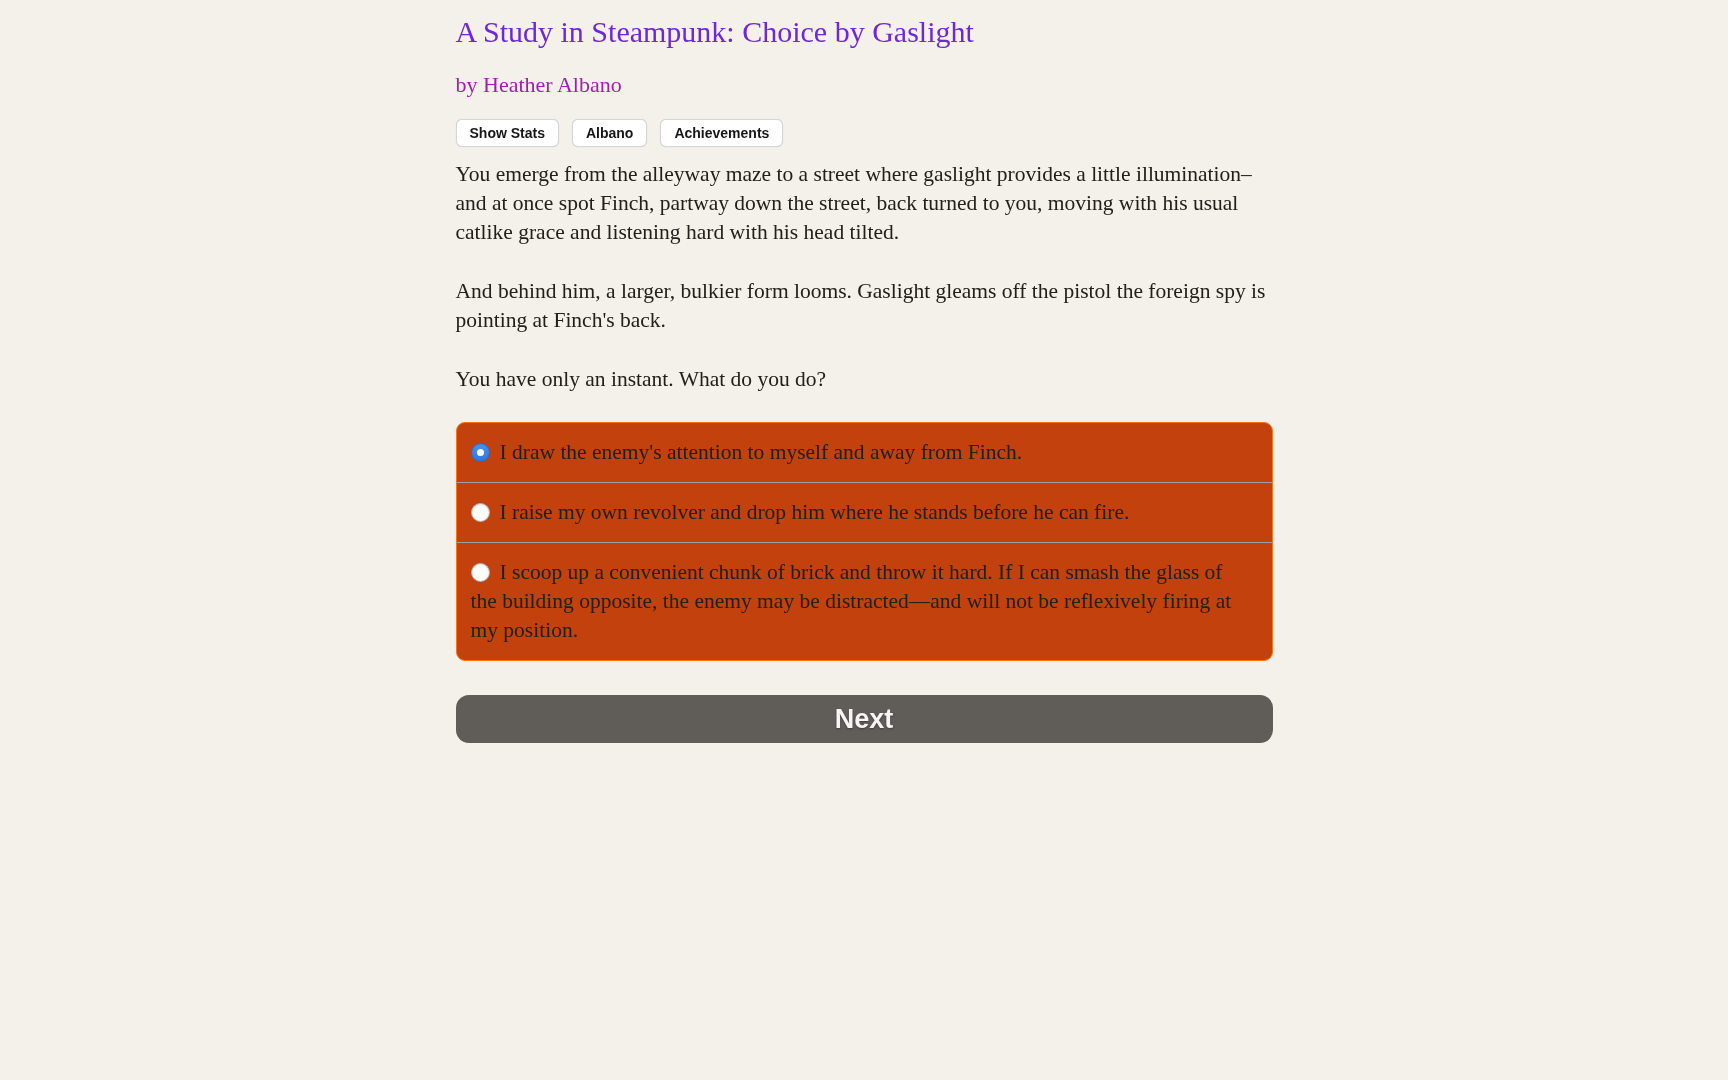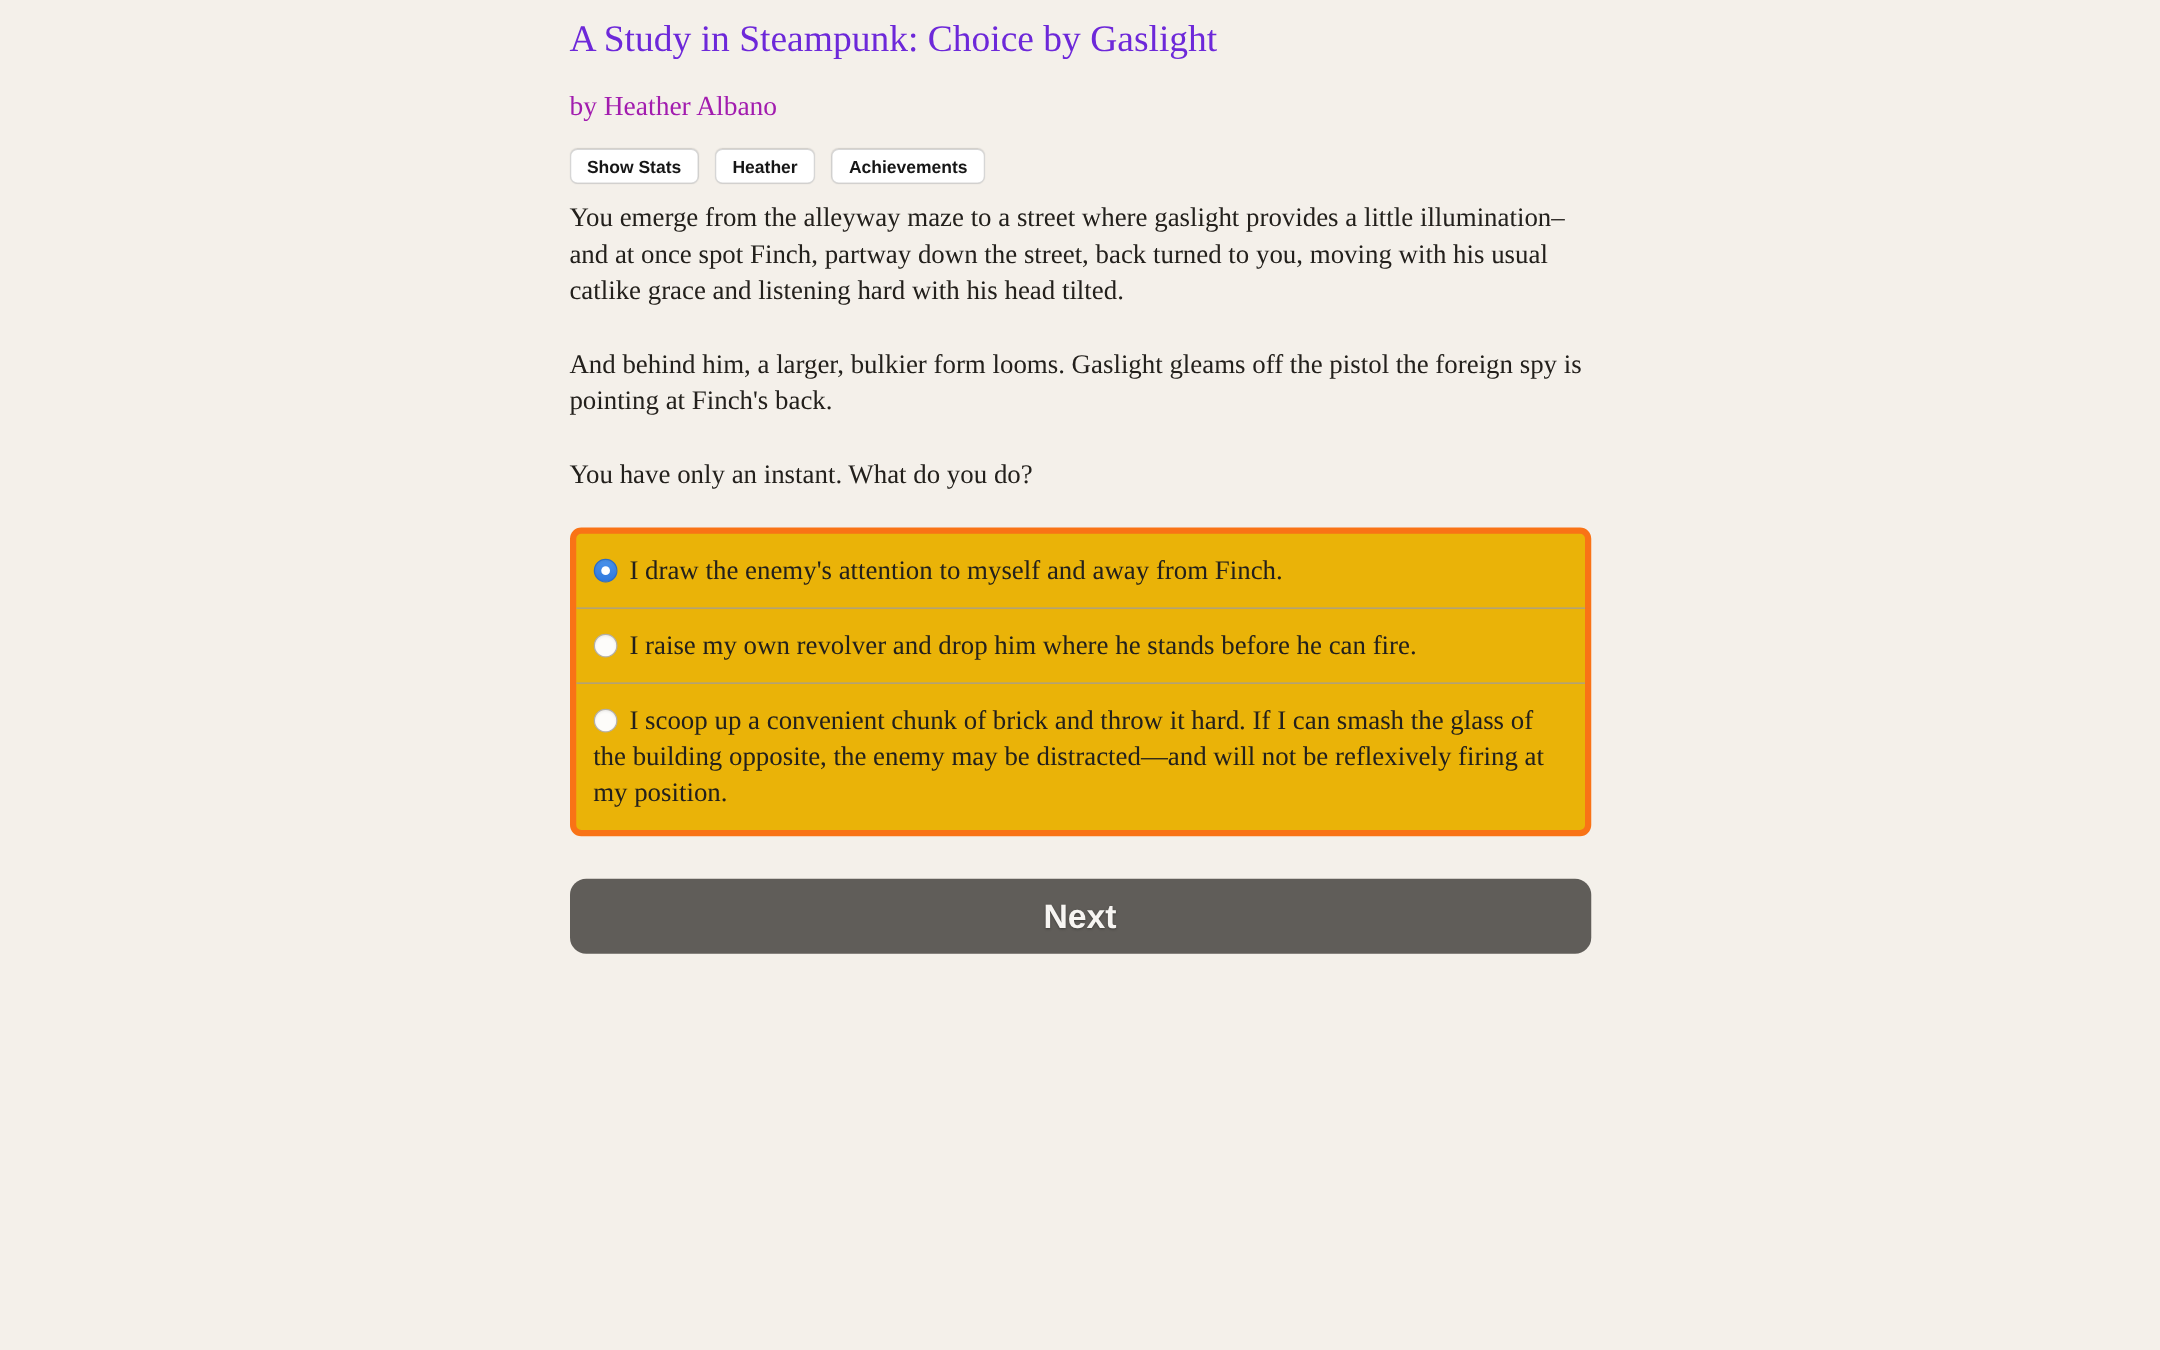--- a/index.html
+++ b/index.html
@@ -49,23 +49,23 @@
   }
   p.story {
     margin: 0;
     margin-top: 30px;
     font-size: 21.5px;
     line-height: 29px;
   }
   p.story.first { margin-top: 13px; }
   .choices {
     margin-top: 28px;
-    border: 5px solid #f97316;
+    border: 1px solid #f97316;
     border-radius: 9px;
-    background: #eab308;
+    background: #c2410c;
     overflow: hidden;
   }
   .choice-row {
     display: block;
     padding: 15px 20px 15px 14px;
     font-size: 21.5px;
     line-height: 29px;
     cursor: pointer;
   }
   .choice-row + .choice-row {
@@ -92,21 +92,21 @@
     position: absolute;
     left: 50%; top: 50%;
     width: 7px; height: 7px;
     margin: -3.5px 0 0 -3.5px;
     border-radius: 50%;
     background: #ffffff;
   }
   button.next {
     display: block;
     width: 100%;
-    height: 60px;
+    height: 48px;
     margin-top: 34px;
     background: #605d59;
     border: none;
     border-radius: 13px;
     font-family: "Liberation Sans", sans-serif;
     font-size: 27px;
     font-weight: bold;
     color: #f7f5f2;
     text-shadow: 0 1px 2px rgba(0,0,0,0.35);
     cursor: pointer;
@@ -116,21 +116,21 @@
 <body>
 
 <div class="content">
 
   <h1 class="title">A Study in Steampunk: Choice by Gaslight</h1>
 
   <div class="byline">by Heather Albano</div>
 
   <div class="toolbar">
     <button>Show Stats</button>
-    <button>Heather</button>
+    <button>Albano</button>
     <button>Achievements</button>
   </div>
 
   <p class="story first">You emerge from the alleyway maze to a street where gaslight provides a little illumination–and at once spot Finch, partway down the street, back turned to you, moving with his usual catlike grace and listening hard with his head tilted.</p>
   <p class="story">And behind him, a larger, bulkier form looms. Gaslight gleams off the pistol the foreign spy is pointing at Finch's back.</p>
   <p class="story">You have only an instant. What do you do?</p>
 
   <div class="choices">
     <label class="choice-row selected"><span class="radio"></span><span>I draw the enemy's attention to myself and away from Finch.</span></label>
     <label class="choice-row"><span class="radio"></span><span>I raise my own revolver and drop him where he stands before he can fire.</span></label>

